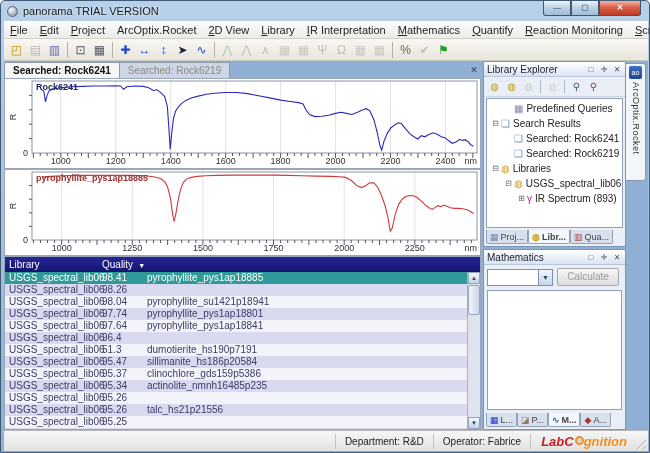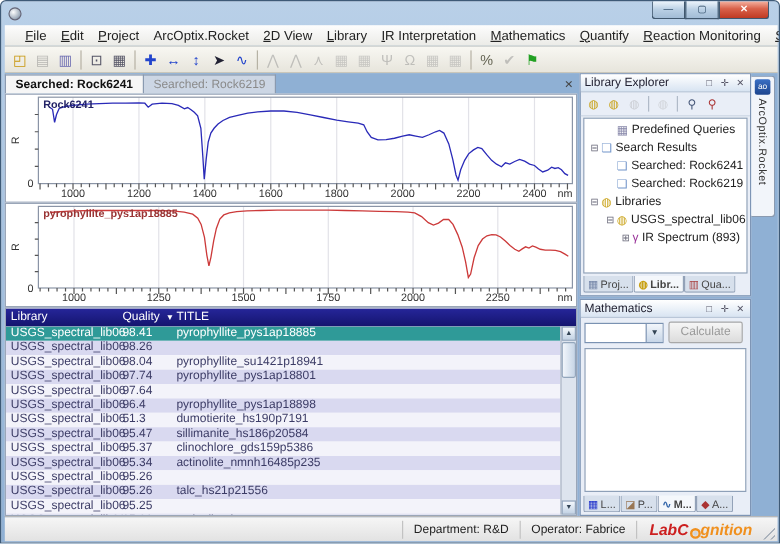--- a/index.html
+++ b/index.html
@@ -11,21 +11,21 @@
   }
   
   .titlebar { position:absolute; left:0; top:0; width:100%; height:20px; display:flex; align-items:center; padding:0 6px; gap:5px; }
   .app-icon { width:11px; height:11px; border-radius:50%; background:radial-gradient(circle at 35% 35%, #fdfdfd, #9aa8b8 70%, #5a6a7a); border:1px solid #667; }
   .title-text { font-size:11px; color:#1a1a1a; text-shadow:0 0 3px #e8f2fc; }
   .win-buttons { position:absolute; top:0; right:8px; display:flex; height:15px; }
   .win-btn { width:28px; height:15px; border:1px solid #40576e; border-top:none; background:linear-gradient(#eef5fc,#b9cfe4 50%,#a2bcd6); color:#23405c; font-size:8px; line-height:13px; text-align:center; }
   .win-btn.first { border-radius:0 0 0 3px; }
   .win-btn.close { width:42px; background:linear-gradient(#f5b3a2,#d9614a 45%,#c03a22); color:#fff; font-weight:bold; border-radius:0 0 3px 0; }
   
-  .menubar { position:absolute; left:3px; top:20px; width:644px; height:18px; background:linear-gradient(#fdfdfd,#ebebe7); border-bottom:1px solid #d0cfc8; display:flex; align-items:center; padding:0 11px; font-size:11px; color:#222; }
+  .menubar { position:absolute; left:3px; top:20px; width:644px; height:18px; background:linear-gradient(#fdfdfd,#ebebe7); border-bottom:1px solid #d0cfc8; display:flex; align-items:center; padding:0 0; font-size:11px; color:#222; }
   .menu-item { padding:1px 6px; white-space:nowrap; }
   .menu-item u { text-decoration:underline; }
   
   .toolbar { position:absolute; left:3px; top:38px; width:644px; height:22px; background:linear-gradient(#f8f7f2,#e7e5dc); border-bottom:1px solid #c9c6ba; display:flex; align-items:center; padding:0 3px; }
   .tool-icon { width:19px; height:18px; display:flex; align-items:center; justify-content:center; font-size:12px; line-height:18px; }
   .tool-icon.disabled { opacity:.45; filter:grayscale(1); }
   .tool-sep { width:1px; height:16px; background:#b6b2a4; margin:0 3px; }
   
   .client { position:absolute; left:3px; top:60px; width:644px; height:369px; background:#8fb0d4; }
   .left-col { position:absolute; left:0; top:0; width:477px; height:369px; }
@@ -81,34 +81,35 @@
   
   .side-strip { position:absolute; left:622px; top:0; width:22px; height:369px; }
   .side-tab { position:absolute; left:0; top:2px; width:20px; height:118px; background:#f2f5fa; border:1px solid #8a9ab0; border-left:none; border-radius:0 3px 3px 0; display:flex; flex-direction:column; align-items:center; padding-top:2px; }
   .side-tab .logo-ico { width:13px; height:13px; background:linear-gradient(#3a6fc4,#1d458e); border-radius:2px; margin-bottom:3px; color:#fff; font-size:7px; text-align:center; line-height:13px; }
   .side-tab .vlabel { writing-mode:vertical-rl; font-size:9px; color:#333; letter-spacing:.5px; }
   
   .statusbar { position:absolute; left:3px; top:429px; width:644px; height:21px; background:linear-gradient(#f6f6f6,#e2e2e2); border-top:1px solid #b8b8b8; display:flex; align-items:center; font-size:10px; color:#222; }
   .sb-fill { flex:1; }
   .sb-sep { width:1px; height:15px; background:#c2c2c2; }
   .sb-cell { padding:0 9px; white-space:nowrap; }
-  .logo { display:flex; align-items:flex-end; padding:0 6px 0 10px; font-size:13px; }
+  .logo { display:flex; align-items:flex-start; padding:0 6px 0 10px; font-size:13px; }
   .logo .p1 { font-weight:bold; color:#cc1f1f; font-style:italic; }
   .logo .o-ico { width:9px; height:9px; border:2px solid #f0901e; border-radius:50%; margin:2px 0 0 1px; background:radial-gradient(#cfd4da 40%, #f8f8f8); }
   .logo .p2 { font-weight:bold; font-style:italic; color:#f0901e; }
   .grip { width:13px; height:13px; margin:4px 2px 0 0; background:repeating-linear-gradient(135deg, transparent 0 3px, #aab2bc 3px 4px); clip-path:polygon(100% 0,100% 100%,0 100%); }
   svg text { font-family:"Liberation Sans", sans-serif; }
 </style>
 </head>
 <body>
 
 <div class="window">
 
   <div class="titlebar">
     <span class="app-icon"></span>
+    <span class="title-text">panorama TRIAL VERSION</span>
   </div>
   <div class="win-buttons">
       <span class="win-btn first">—</span>
       <span class="win-btn">▢</span>
       <span class="win-btn close">✕</span>
     </div>
 
   <div class="menubar">
       <span class="menu-item"><u>F</u>ile</span>
       <span class="menu-item"><u>E</u>dit</span>
@@ -341,21 +342,20 @@
             <polyline points="36.9,7.1 45.4,6.4 56.7,5.7 73.6,5.4 90.6,5.4 107.5,5.4 124.5,5.4 138.6,5.7 148.5,6.8 155.6,8.5 159.8,11.9 162.6,17.0 165.4,27.8 167.4,42.8 169.1,51.6 170.8,44.2 173.1,30.6 175.3,20.4 178.2,12.5 181.5,9.1 186.1,7.4 192.3,6.4 200.8,5.7 212.1,5.4 226.2,5.1 240.3,5.1 254.4,5.1 268.6,5.1 282.7,5.4 296.8,5.7 311.0,6.1 325.1,6.4 335.0,6.8 340.6,7.4 346.3,10.5 351.9,15.6 356.2,17.6 360.4,15.9 364.6,12.9 368.9,12.9 372.5,17.0 376.5,25.5 380.2,36.0 383.0,48.2 385.3,61.2 387.2,58.4 390.1,44.8 393.5,34.6 397.1,29.2 400.8,26.5 404.8,25.5 408.4,25.8 412.1,27.5 416.1,30.9 420.0,34.6 424.0,37.7 427.4,39.4 430.2,37.4 433.0,35.7 435.8,36.7 438.7,35.0 441.5,36.0 445.2,37.7 449.4,38.4 453.6,38.4 457.9,38.7 462.1,39.7 465.8,41.8 468.6,43.5" fill="none" stroke="#cc3a3a" stroke-width="1.1"></polyline>
             <text x="31" y="11" font-size="9" font-weight="bold" fill="#993333">pyrophyllite_pys1ap18885</text>
           </svg></div>
 
       <div class="table-box">
         <div class="tbl-header">
           <span>Library</span>
           <span>
             <span>Quality</span><span class="sort-arrow">▼</span>
           </span>
-          <span>TITLE</span>
         </div>
         <div class="tbl-rows">
             <div class="tbl-row selected">
               <span>USGS_spectral_lib06</span>
               <span>98.41</span>
               <span>pyrophyllite_pys1ap18885</span>
             </div>
             <div class="tbl-row odd">
               <span>USGS_spectral_lib06</span>
               <span>98.26</span>
@@ -366,25 +366,25 @@
               <span>pyrophyllite_su1421p18941</span>
             </div>
             <div class="tbl-row odd">
               <span>USGS_spectral_lib06</span>
               <span>97.74</span>
               <span>pyrophyllite_pys1ap18801</span>
             </div>
             <div class="tbl-row even">
               <span>USGS_spectral_lib06</span>
               <span>97.64</span>
+              <span>pyrophyllite_pys1ap18841</span>
             </div>
             <div class="tbl-row odd">
               <span>USGS_spectral_lib06</span>
               <span>96.4</span>
-              <span>pyrophyllite_pys1ap18898</span>
             </div>
             <div class="tbl-row even">
               <span>USGS_spectral_lib06</span>
               <span>51.3</span>
               <span>dumotierite_hs190p7191</span>
             </div>
             <div class="tbl-row odd">
               <span>USGS_spectral_lib06</span>
               <span>95.47</span>
               <span>sillimanite_hs186p20584</span>

